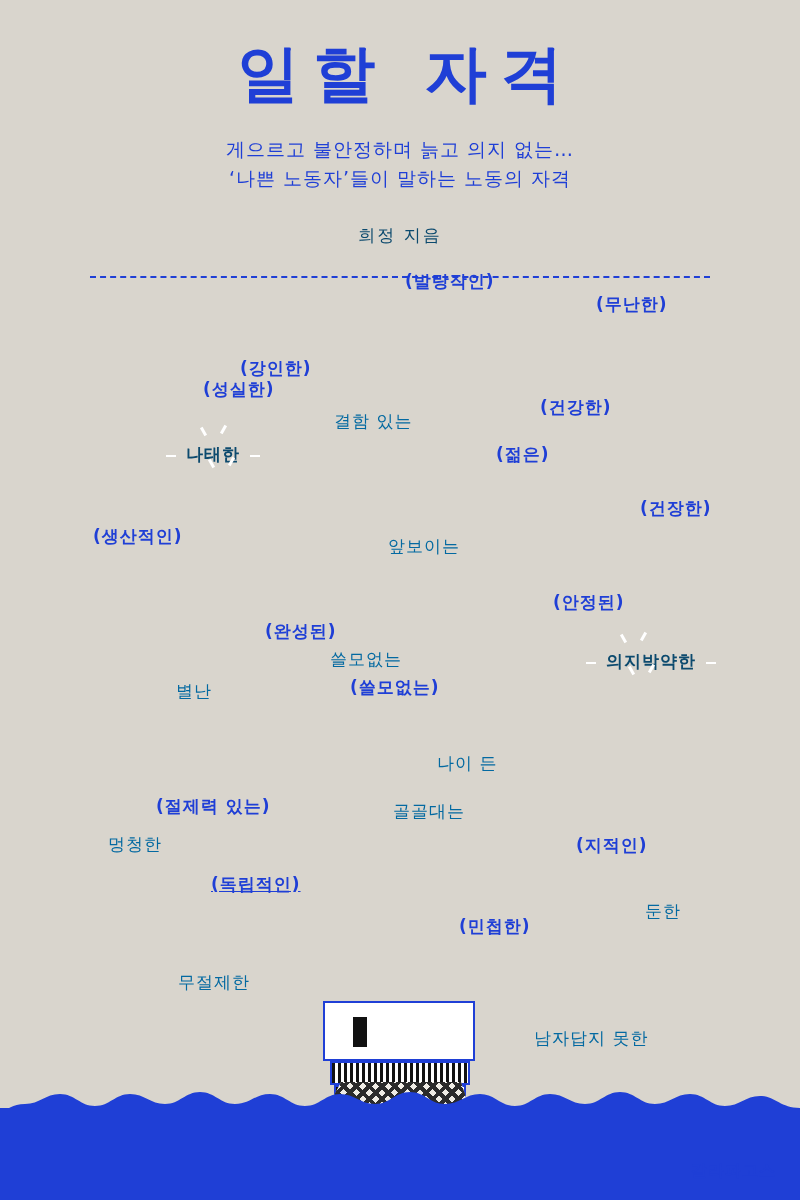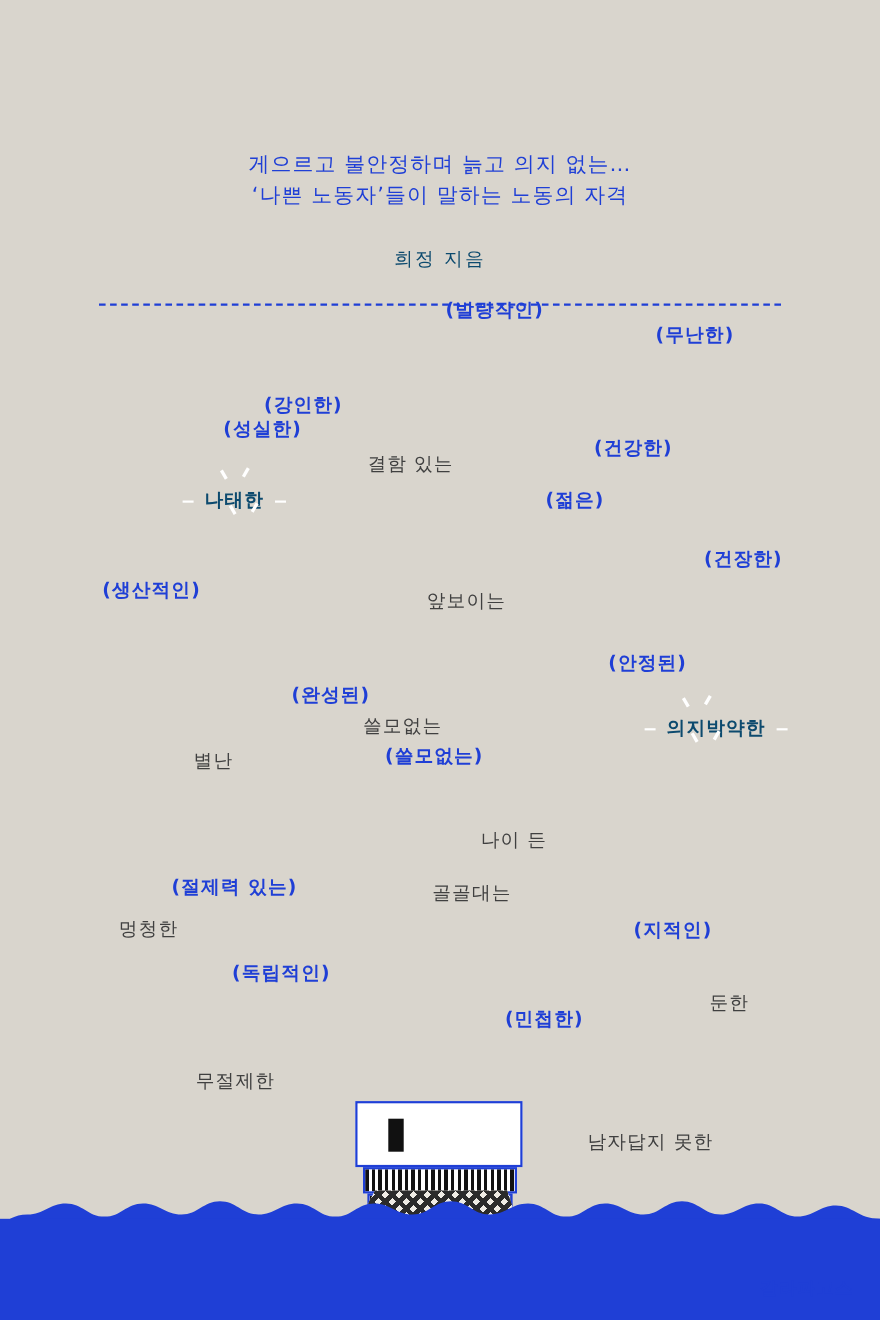--- a/index.html
+++ b/index.html
@@ -66,21 +66,21 @@
   }
 
   
   .word {
     position: absolute;
     white-space: nowrap;
     font-size: 17px;
     letter-spacing: 1px;
   }
   .word.blue { color: #1f3fd6; font-weight: bold; }
-  .word.gray { color: #404040; }
+  .word.gray { color: #0369a1; }
   .word.sparkle { color: #0c4a6e; font-weight: bold; }
 
   
   .sparkle::before,
   .sparkle::after {
     content: "";
     position: absolute;
     top: 50%;
     width: 10px;
     height: 2px;
@@ -176,20 +176,21 @@
     font-size: 16px;
     letter-spacing: 1px;
     font-weight: bold;
   }
 </style>
 </head>
 <body>
 
 <div id="cover">
 
+  <div class="title">일할 자격</div>
 
   <div class="subtitle">
     <div>게으르고 불안정하며 늙고 의지 없는…</div>
     <div>‘나쁜 노동자’들이 말하는 노동의 자격</div>
   </div>
 
   <div class="author">희정 지음</div>
 
   <div class="divider"></div>
 
@@ -209,21 +210,21 @@
       <div class="word blue" style="left: 265px; top: 620px;">(완성된)</div>
       <div class="word gray" style="left: 330px; top: 648px;">쓸모없는</div>
       <div class="word sparkle" style="left: 606px; top: 650px;">의지박약한<span class="spark-dot" style="width: 3px; height: 9px; left: 16px; top: -16px; transform: rotate(-30deg);"></span><span class="spark-dot" style="width: 3px; height: 9px; left: 36px; top: -18px; transform: rotate(30deg);"></span><span class="spark-dot" style="width: 3px; height: 9px; left: 24px; top: 16px; transform: rotate(-30deg);"></span><span class="spark-dot" style="width: 3px; height: 9px; left: 44px; top: 14px; transform: rotate(30deg);"></span></div>
       <div class="word blue" style="left: 350px; top: 676px;">(쓸모없는)</div>
       <div class="word gray" style="left: 176px; top: 680px;">별난</div>
       <div class="word gray" style="left: 437px; top: 752px;">나이 든</div>
       <div class="word blue" style="left: 156px; top: 795px;">(절제력 있는)</div>
       <div class="word gray" style="left: 393px; top: 800px;">골골대는</div>
       <div class="word gray" style="left: 108px; top: 833px;">멍청한</div>
       <div class="word blue" style="left: 576px; top: 834px;">(지적인)</div>
-      <div class="word blue" style="left: 211px; top: 873px;">(독립적인)</div>
+      <div class="word blue" style="left: 211px; top: 873px; text-decoration: underline;">(독립적인)</div>
       <div class="word gray" style="left: 645px; top: 900px;">둔한</div>
       <div class="word blue" style="left: 459px; top: 915px; text-align: right;">(민첩한)</div>
       <div class="word gray" style="left: 178px; top: 971px;">무절제한</div>
       <div class="word gray" style="left: 534px; top: 1027px;">남자답지 못한</div>
       <div class="word blue" style="left: 152px; top: 1103px;">(남자다운)</div>
     </div>
 
   <div class="house">
     <div class="house-door"></div>
   </div>

